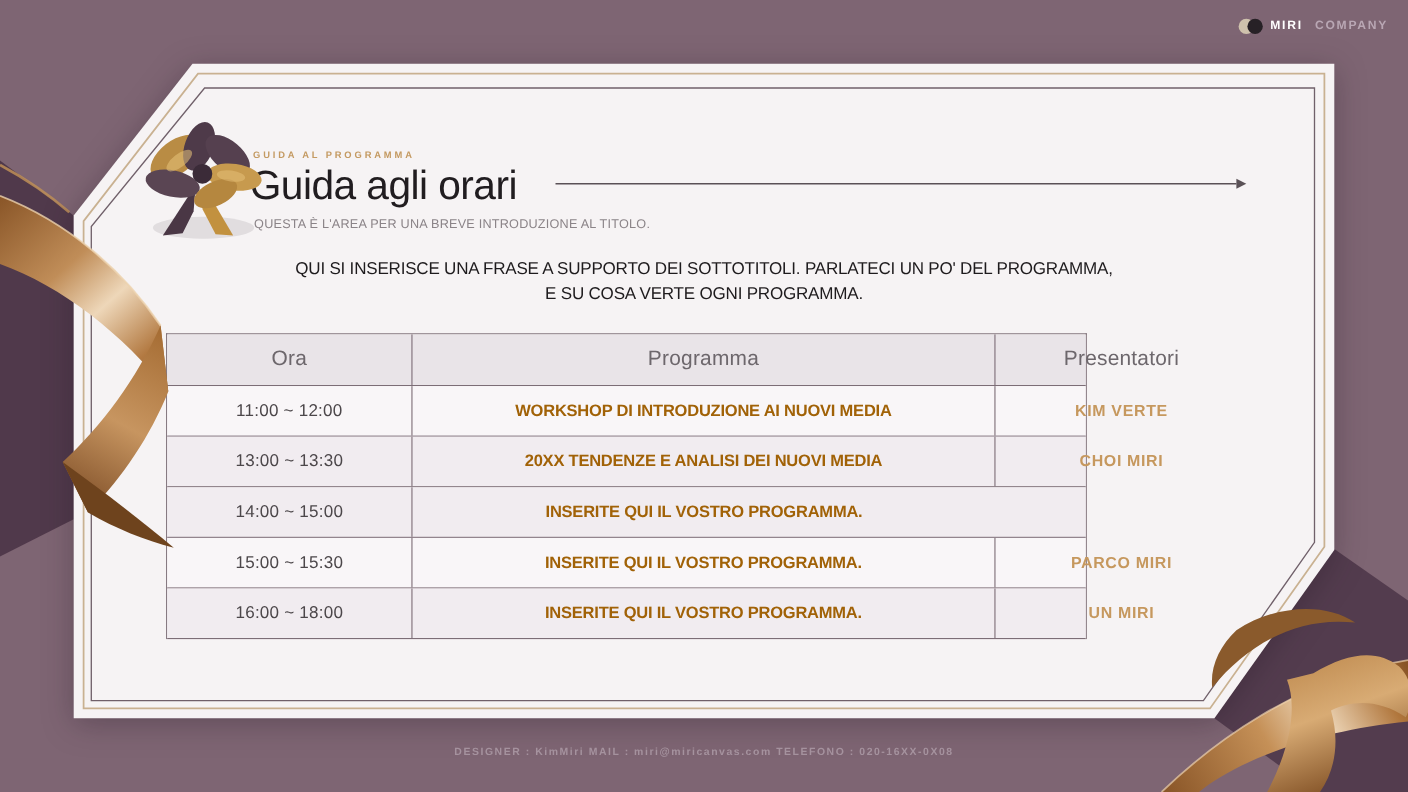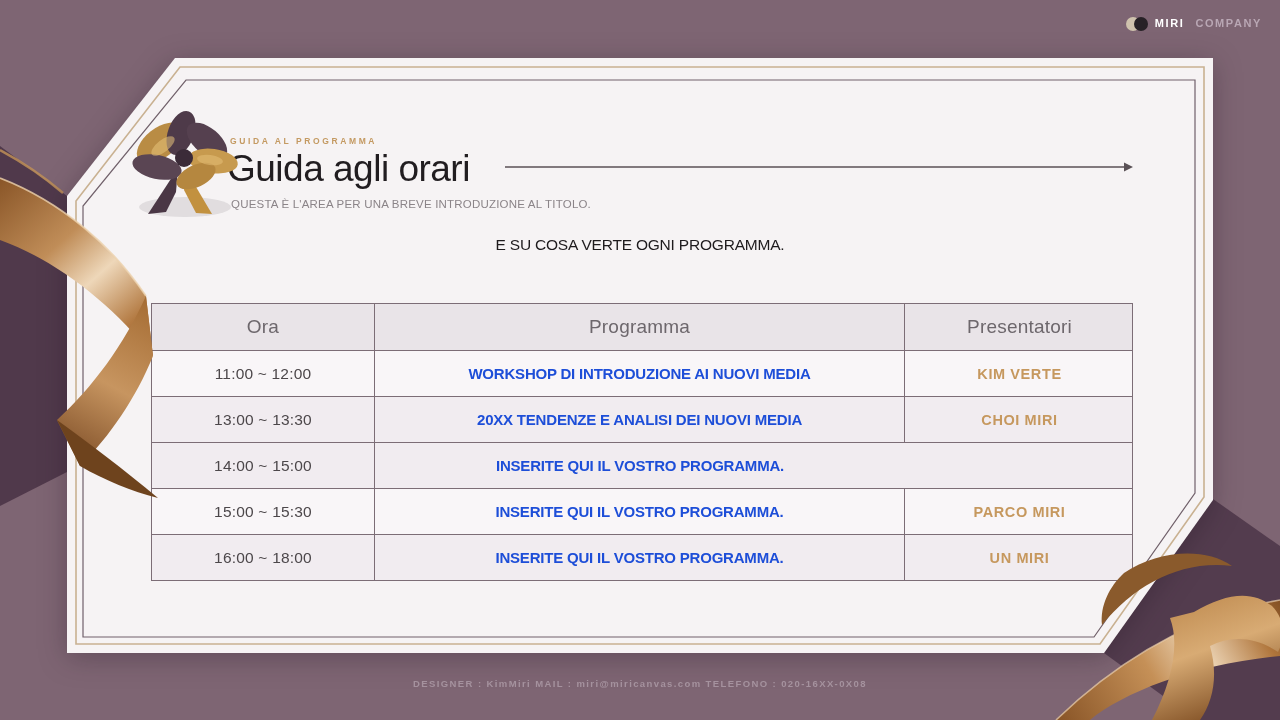--- a/index.html
+++ b/index.html
@@ -27,32 +27,32 @@
   .title{position:absolute;left:227px;top:147px;z-index:2;
     font-size:37px;line-height:44px;font-weight:400;letter-spacing:-0.5px;color:#211d20;text-align:right;}
   .subtitle{position:absolute;left:231px;top:198px;z-index:2;
     font-size:11.5px;letter-spacing:0.2px;color:#8b8488;text-align:center;}
 
   
   .intro{position:absolute;left:0;top:233px;width:1280px;z-index:2;text-align:center;
     font-size:15.5px;line-height:23px;font-weight:500;letter-spacing:-0.2px;color:#1e1b1d;}
 
   
-  .table{position:absolute;left:151px;top:303px;width:982px;z-index:2;
+  .table{position:absolute;left:151px;top:303px;width:837px;z-index:2;
     border:1px solid #7c6d76;border-bottom:none;box-sizing:border-box;}
   .tr{display:grid;grid-template-columns:223px 530px 229px;border-bottom:1px solid #7c6d76;}
   .cell{display:flex;align-items:center;justify-content:center;border-right:1px solid #7c6d76;box-sizing:border-box;}
   .cell:last-child{border-right:none;}
   .thead{height:46px;background:#e9e4e8;}
   .thead .cell{font-size:19px;color:#6d676c;letter-spacing:0.2px;}
   .row{height:45px;}
   .row.alt-a{background:#f9f6f8;}
   .row.alt-b{background:#f1ecf0;}
   .c-time{font-size:15.5px;color:#4c474a;letter-spacing:0.2px;}
-  .c-prog{font-size:15px;font-weight:bold;color:#1d4ed8;letter-spacing:-0.2px;text-align:right;}
+  .c-prog{font-size:15px;font-weight:bold;color:#a16207;letter-spacing:-0.2px;text-align:right;}
   .c-pres{font-size:14.5px;font-weight:600;color:#c6985e;letter-spacing:0.6px;}
 
   
   .footer{position:absolute;left:0;top:678px;width:1280px;z-index:2;text-align:center;
     font-size:9.5px;font-weight:bold;letter-spacing:1.4px;color:#a5929e;}
 </style>
 </head>
 <body>
 
 <div class="slide">
@@ -92,20 +92,21 @@
     </span>
     <span class="t-bold">MIRI</span>
     <span class="t-light">COMPANY</span>
   </div>
 
   <div class="eyebrow">GUIDA AL PROGRAMMA</div>
   <div class="title">Guida agli orari</div>
   <div class="subtitle">QUESTA È L'AREA PER UNA BREVE INTRODUZIONE AL TITOLO.</div>
 
   <div class="intro">
+    <div>QUI SI INSERISCE UNA FRASE A SUPPORTO DEI SOTTOTITOLI. PARLATECI UN PO' DEL PROGRAMMA,</div>
     <div>E SU COSA VERTE OGNI PROGRAMMA.</div>
   </div>
 
   <div class="table">
     <div class="tr thead">
       <div class="cell">Ora</div>
       <div class="cell">Programma</div>
       <div class="cell">Presentatori</div>
     </div>
     <div class="tr row alt-a">

